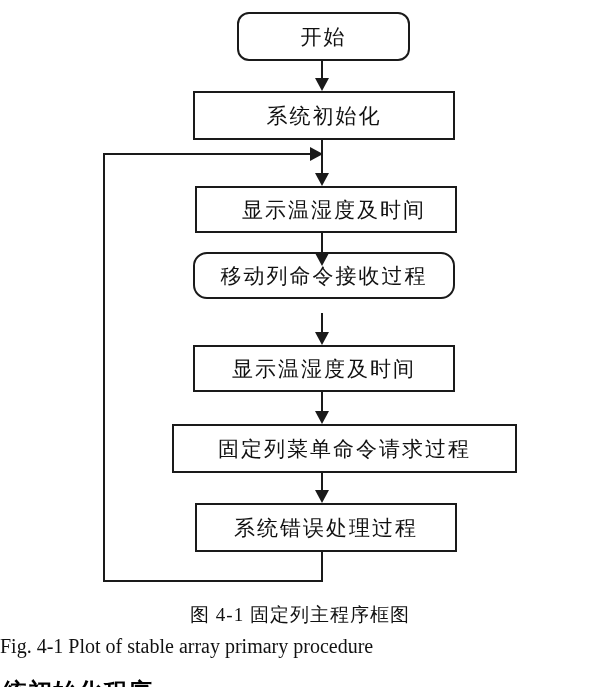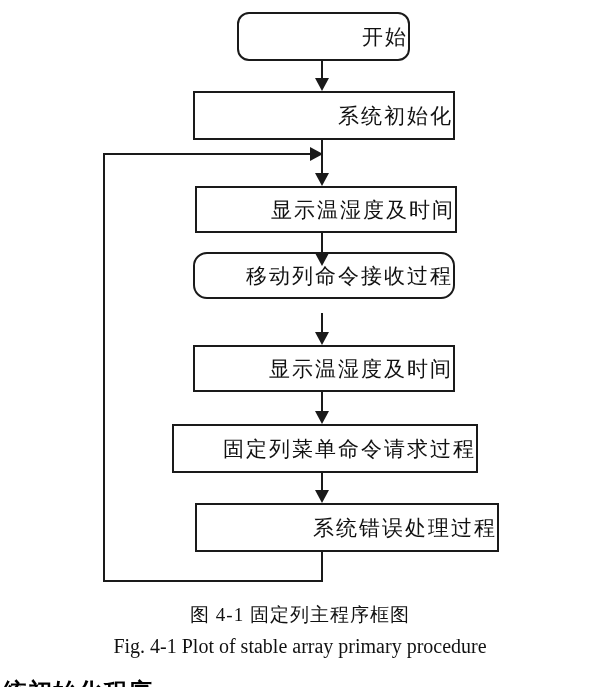--- a/index.html
+++ b/index.html
@@ -4,21 +4,21 @@
 <style>
   html,body{margin:0;padding:0;background:#ffffff;}
   #page{
     position:relative;width:600px;height:687px;background:#ffffff;
     overflow:hidden;
     font-family:"Liberation Sans","DejaVu Sans",sans-serif;
     color:#111;
   }
   .node{
     position:absolute;box-sizing:border-box;border:2px solid #1a1a1a;
-    background:#fff;display:flex;align-items:center;justify-content:flex-end;
+    background:#fff;display:flex;align-items:center;justify-content:center;
     font-size:21px;letter-spacing:2px;color:#111;
   }
   .terminator{border-radius:12px;}
   .vline{position:absolute;width:2px;background:#1a1a1a;}
   .hline{position:absolute;height:2px;background:#1a1a1a;}
   .arrow-down{
     position:absolute;width:0;height:0;
     border-left:7px solid transparent;border-right:7px solid transparent;
     border-top:13px solid #1a1a1a;
   }
@@ -27,21 +27,21 @@
     border-top:7px solid transparent;border-bottom:7px solid transparent;
     border-left:13px solid #1a1a1a;
   }
   .caption-zh{
     position:absolute;left:0;top:602;width:600px;text-align:center;
     font-family:"Liberation Serif","DejaVu Serif",serif;
     font-size:19px;letter-spacing:1px;
   }
   .caption-zh{top:602px;}
   .caption-en{
-    position:absolute;left:0;top:635px;width:600px;text-align:center;
+    position:absolute;left:0;top:635px;width:600px;text-align:left;
     font-family:"Liberation Serif","DejaVu Serif",serif;
     font-size:20px;
   }
   .clipped-heading{
     position:absolute;left:3px;top:676px;
     font-weight:bold;font-size:24px;letter-spacing:1px;color:#000;
     white-space:nowrap;
   }
 </style>
 </head>
@@ -62,25 +62,25 @@
   </div>
 
   <div class="node" style="left:193px;top:252px;width:262px;height:47px;border-radius:14px;">
     <span>移动列命令接收过程</span>
   </div>
 
   <div class="node" style="left:193px;top:345px;width:262px;height:47px;">
     <span>显示温湿度及时间</span>
   </div>
 
-  <div class="node" style="left:172px;top:424px;width:306px;height:49px;">
+  <div class="node" style="left:172px;top:424px;width:345px;height:49px;">
     <span>固定列菜单命令请求过程</span>
   </div>
 
-  <div class="node" style="left:195px;top:503px;width:304px;height:49px;">
+  <div class="node" style="left:195px;top:503px;width:262px;height:49px;">
     <span>系统错误处理过程</span>
   </div>
 
   <div class="vline" style="left:321px;top:61px;height:18px;"></div>
   <div class="arrow-down" style="left:315px;top:78px;"></div>
 
   <div class="vline" style="left:321px;top:140px;height:34px;"></div>
   <div class="arrow-down" style="left:315px;top:173px;"></div>
 
   <div class="hline" style="left:104px;top:153px;width:206px;"></div>

